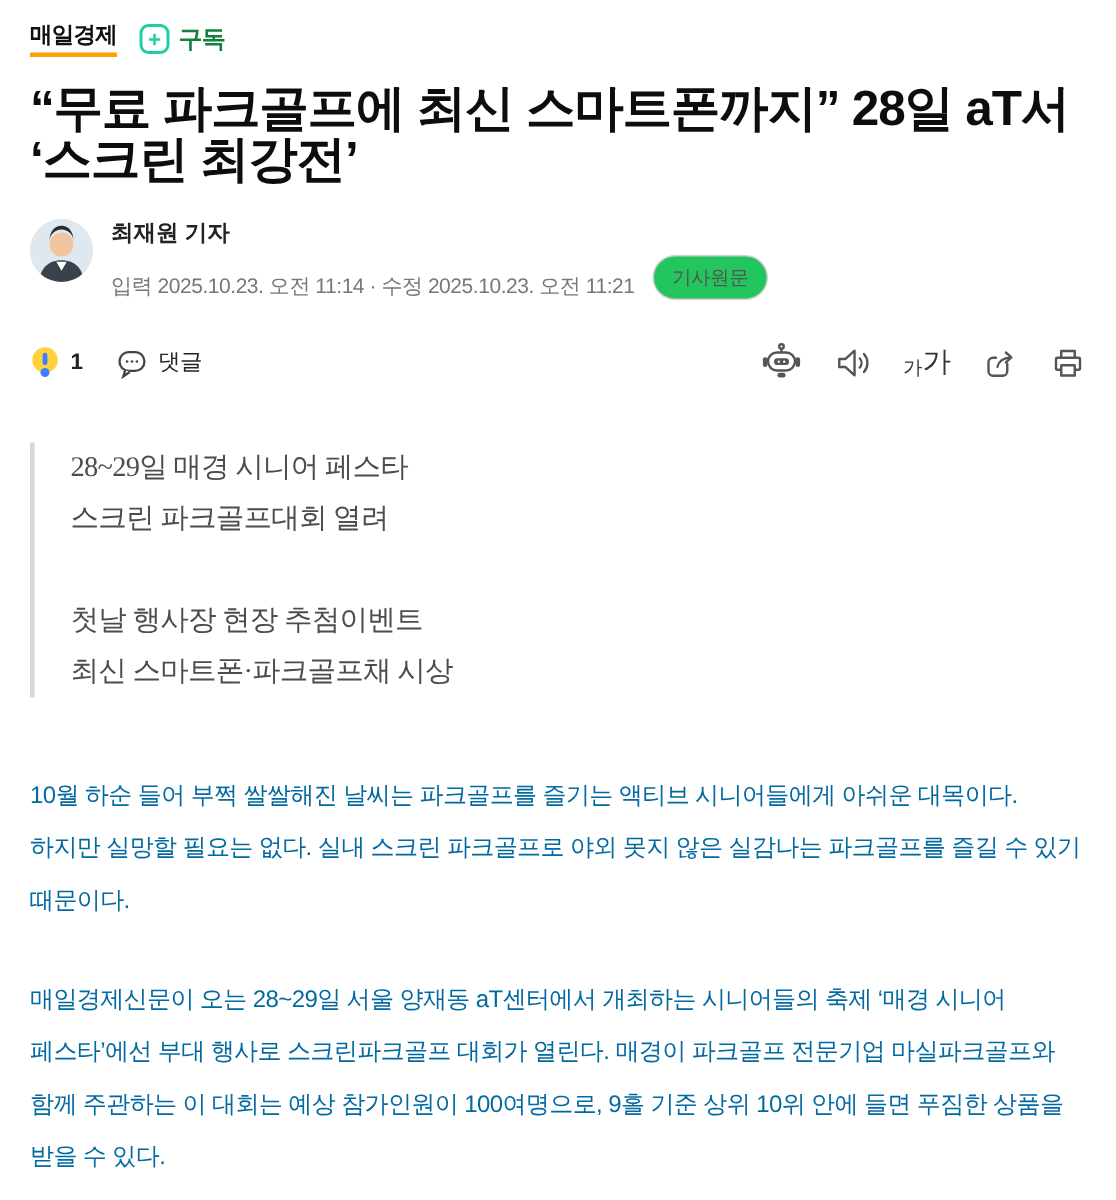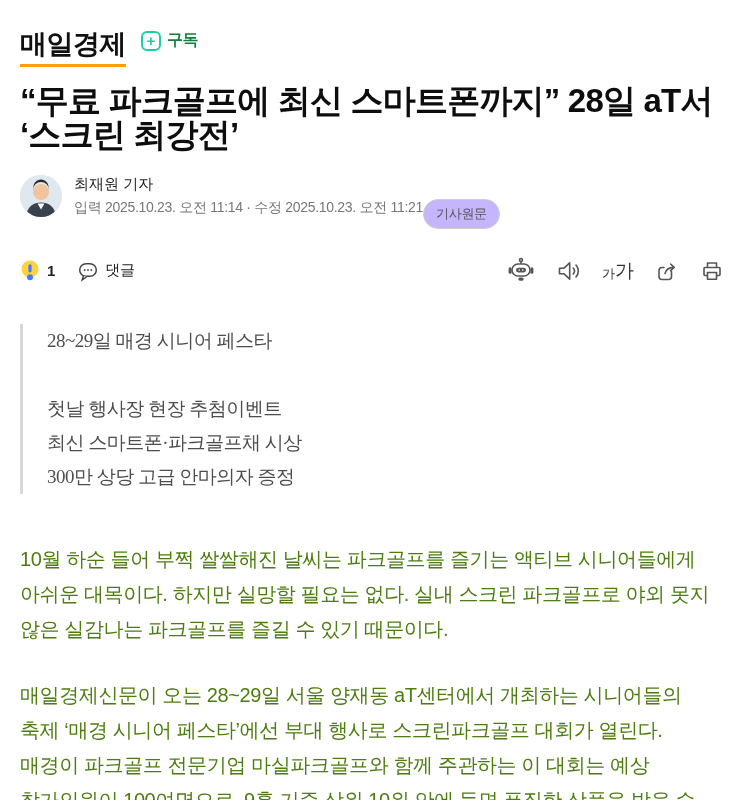--- a/index.html
+++ b/index.html
@@ -10,23 +10,23 @@
     background: #ffffff;
     font-family: "Liberation Sans", "DejaVu Sans", sans-serif;
     color: #333;
     overflow: hidden;
   }
   .container { padding: 12px 20px 0; }
 
   
   .masthead { display: flex; align-items: center; gap: 15px; padding-top: 2px; }
   .logo {
-    font-size: 27px; font-weight: 800; color: #101010;
+    font-size: 15px; font-weight: 800; color: #101010;
     border-bottom: 3px solid #ff9f00; padding-bottom: 2px;
-    letter-spacing: -0.5px; cursor: pointer; margin-top: 12px;
+    letter-spacing: -0.5px; cursor: pointer;
   }
   .subscribe { display: flex; align-items: center; gap: 6px; cursor: pointer; background: none; border: none; padding: 0; }
   .plus-box {
     width: 20px; height: 20px; border: 2px solid #1fcfa2; border-radius: 6px;
     color: #1fcfa2; font-size: 15px; font-weight: 700; line-height: 1;
     display: flex; align-items: center; justify-content: center;
   }
   .subscribe-label { color: #15803d; font-weight: 700; font-size: 16px; letter-spacing: -0.5px; }
 
   
@@ -36,26 +36,26 @@
   }
 
   
   .byline { display: flex; align-items: flex-start; margin-top: 23px; }
   .avatar {
     width: 42px; height: 42px; border-radius: 50%; overflow: hidden;
     background: #dfe8ef; flex: none; cursor: pointer;
   }
   .avatar svg { display: block; }
   .byline-info { margin-left: 12px; }
-  .reporter { font-size: 15px; font-weight: 400; color: #222; cursor: pointer; }
-  .dateline-row { display: flex; align-items: flex-start; margin-top: 5px; }
+  .reporter { font-size: 15px; font-weight: 700; color: #222; cursor: pointer; }
+  .dateline-row { display: flex; align-items: flex-end; gap: 12px; margin-top: 5px; }
   .dateline { font-size: 14px; color: #777; letter-spacing: -0.3px; }
   .original-btn {
     border: 1px solid #cfcfcf; border-radius: 15px; padding: 5px 12px;
-    font-size: 13px; color: #555; background: #c4b5fd; cursor: pointer;
+    font-size: 13px; color: #555; background: #22c55e; cursor: pointer;
     font-family: Liberation Mono, monospace; letter-spacing: -0.3px;
   }
 
   
   .toolbar { display: flex; justify-content: space-between; align-items: center; margin-top: 28px; }
   .toolbar-left { display: flex; align-items: center; }
   .reaction { display: flex; align-items: center; gap: 7px; cursor: pointer; background: none; border: none; padding: 0; }
   .reaction-count { font-size: 15px; font-weight: 700; color: #222; font-family: inherit; }
   .comment { display: flex; align-items: center; gap: 6px; margin-left: 22px; cursor: pointer; background: none; border: none; padding: 0; text-align: center; }
   .comment-label { font-size: 15px; color: #222; font-family: inherit; letter-spacing: -0.3px; }
@@ -68,21 +68,21 @@
   
   .summary { border-left: 3px solid #d8d8d8; padding-left: 24px; margin-top: 40px; font-family: Liberation Serif, serif; }
   .quote-line {
     font-size: 19px; line-height: 34px; color: #4d4d4d;
     min-height: 34px; letter-spacing: -0.5px; word-break: keep-all;
   }
 
   
   .article-body { margin-top: 48px; }
   .article-body p {
-    font-size: 20px; line-height: 35px; color: #4d7c0f;
+    font-size: 16px; line-height: 35px; color: #0369a1;
     margin: 0 0 31px; letter-spacing: -0.4px; word-break: keep-all;
   }
 </style>
 </head>
 <body>
 
 <div class="container">
 
   <div class="masthead">
     <span class="logo">매일경제</span>
@@ -174,24 +174,24 @@
           <rect x="4" y="8.5" width="16" height="8" rx="1"></rect>
           <rect x="7.5" y="13.5" width="9" height="6.8" fill="#fff"></rect>
         </svg>
       </button>
     </div>
   </div>
 
   <div class="summary">
 
   <div class="quote-line">28~29일 매경 시니어 페스타</div>
+      <div class="quote-line">스크린 파크골프대회 열려</div>
       <div class="quote-line"></div>
       <div class="quote-line">첫날 행사장 현장 추첨이벤트</div>
       <div class="quote-line">최신 스마트폰·파크골프채 시상</div>
-      <div class="quote-line">300만 상당 고급 안마의자 증정</div>
     </div>
 
   <div class="article-body">
 
   <p>10월 하순 들어 부쩍 쌀쌀해진 날씨는 파크골프를 즐기는 액티브 시니어들에게 아쉬운 대목이다. 하지만 실망할 필요는 없다. 실내 스크린 파크골프로 야외 못지 않은 실감나는 파크골프를 즐길 수 있기 때문이다.</p>
       <p>매일경제신문이 오는 28~29일 서울 양재동 aT센터에서 개최하는 시니어들의 축제 ‘매경 시니어 페스타’에선 부대 행사로 스크린파크골프 대회가 열린다. 매경이 파크골프 전문기업 마실파크골프와 함께 주관하는 이 대회는 예상 참가인원이 100여명으로, 9홀 기준 상위 10위 안에 들면 푸짐한 상품을 받을 수 있다.</p>
     </div>
 
 </div>
 

